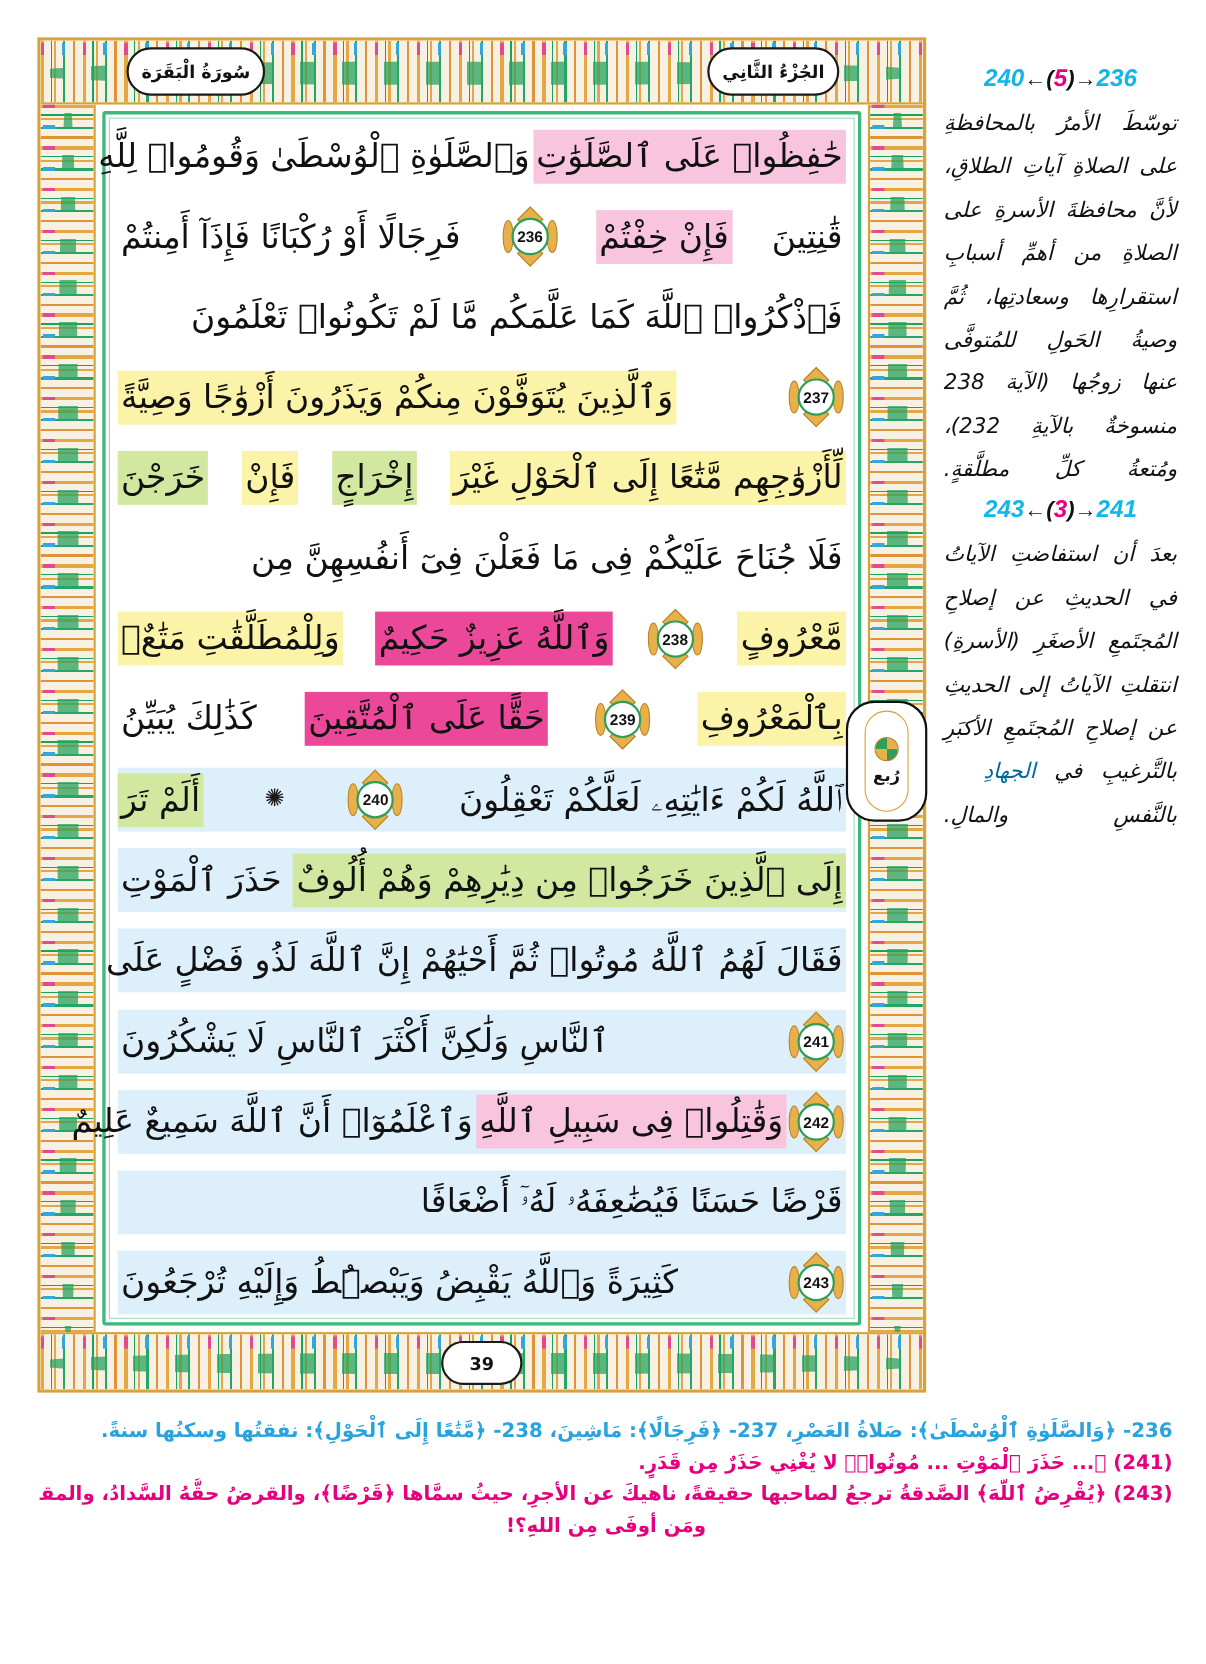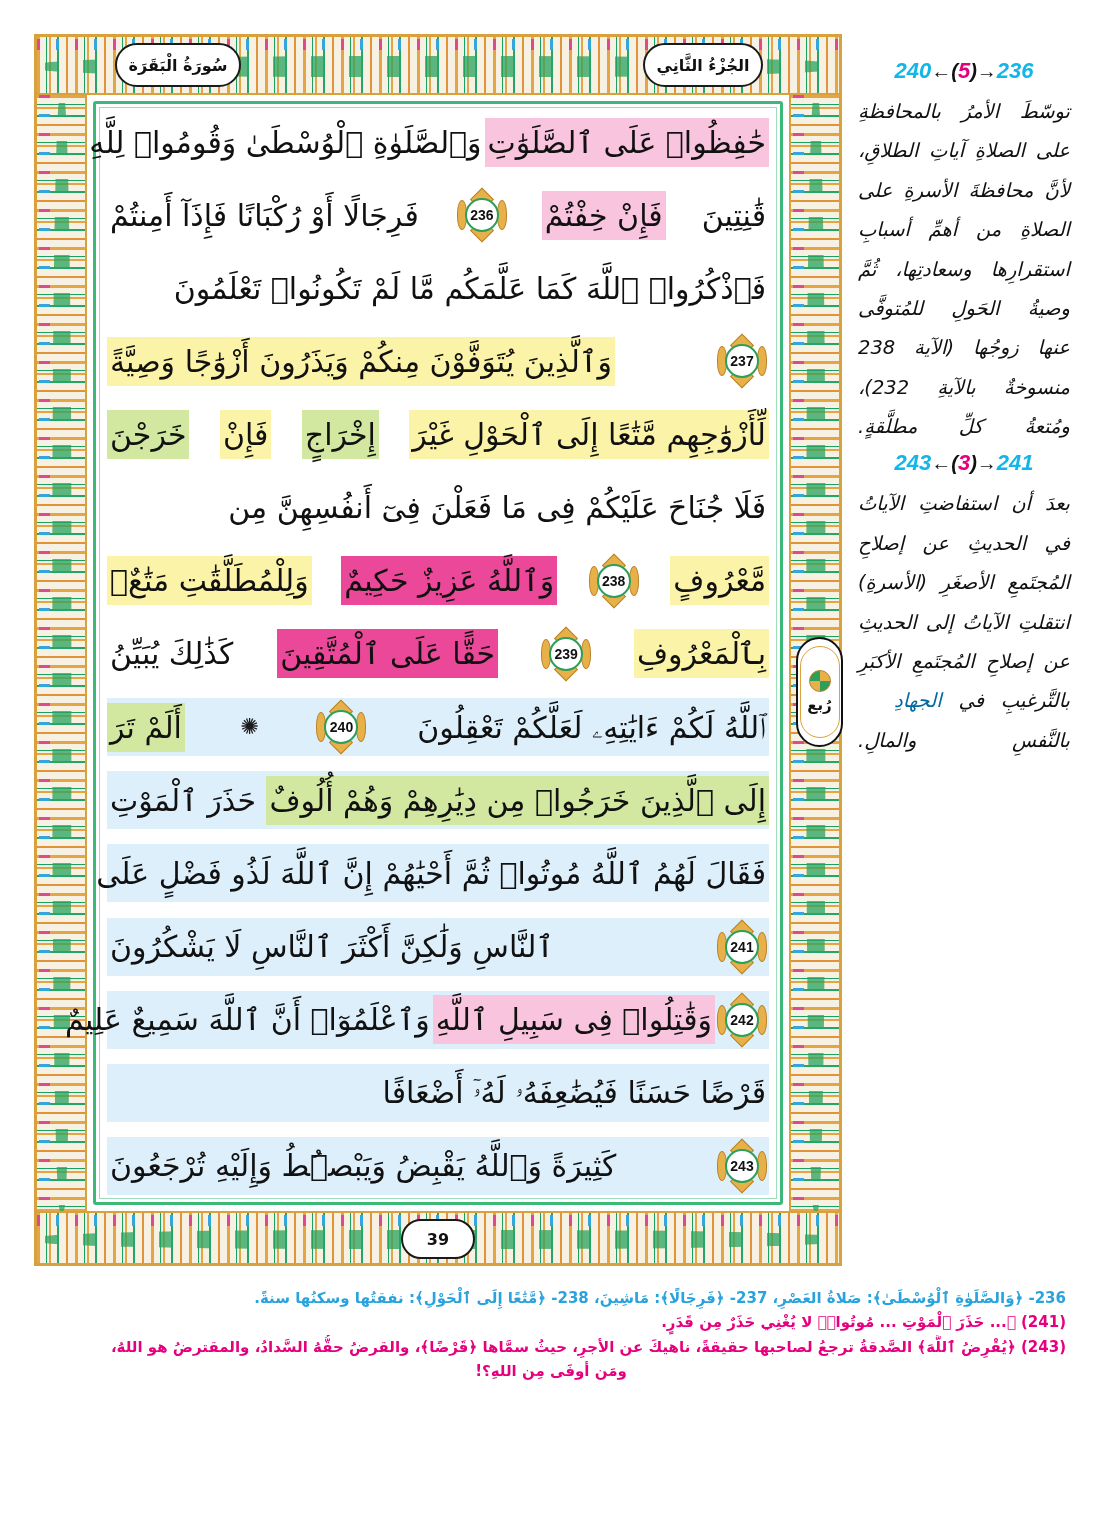--- a/index.html
+++ b/index.html
@@ -263,21 +263,21 @@
     font-size: 22px;
     line-height: 26px;
     text-align: center;
   }
 
   
   #rub-marker {
     position: absolute;
     right: -4px;
     top: 600px;
-    width: 47px; height: 110px;
+    width: 74px; height: 110px;
     background: #ffffff;
     border: 2px solid #111;
     border-radius: 26px;
     display: flex;
     align-items: center; justify-content: center;
     z-index: 6;
   }
   #rub-marker .inner {
     width: 40px; height: 92px;
     border: 1px solid #d9a13b;
@@ -331,21 +331,21 @@
   
   #footnotes {
     position: absolute;
     left: 36px; right: 30px;
     top: 1286px;
     direction: rtl;
     text-align: right;
   }
   .fn-line {
     font-family: "DejaVu Sans", sans-serif;
-    font-size: 15px;
+    font-size: 18px;
     line-height: 1.62;
     white-space: nowrap;
     overflow: hidden;
   }
   .fn-blue { color: #29a3dd; font-weight: 700; }
   .fn-pink { color: #e6007e; font-weight: 700; }
   .fn-line.center { text-align: center; }
 </style>
 </head>
 <body>

